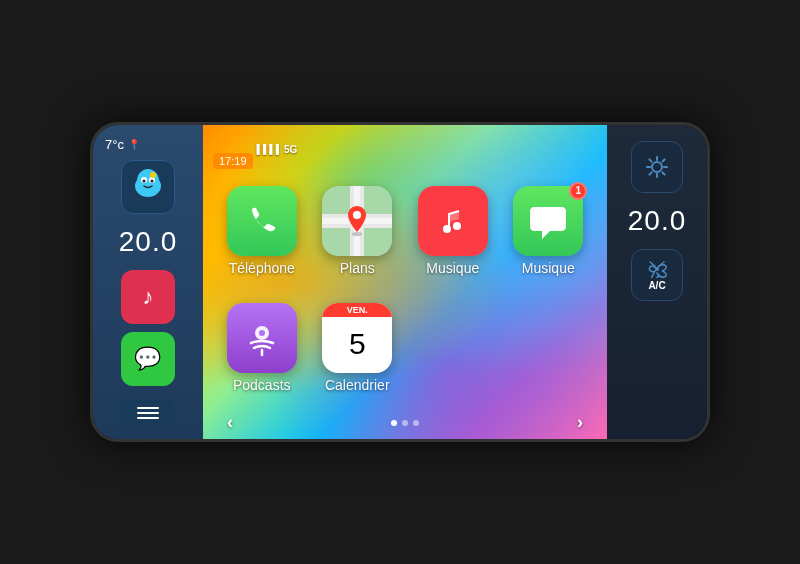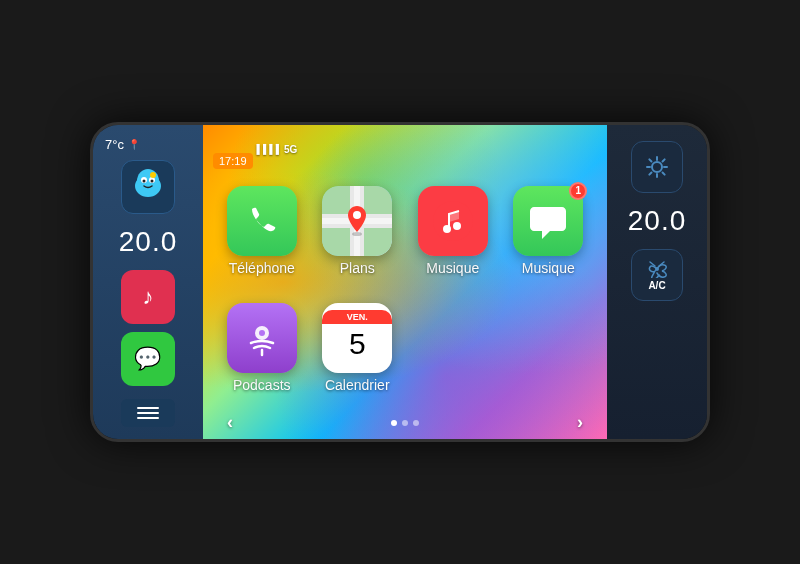--- a/index.html
+++ b/index.html
@@ -285,21 +285,20 @@
       background: #ff3b30;
       width: 100%;
       border-radius: 10px 10px 0 0;
       text-align: center;
       font-size: 9px;
       font-weight: 700;
       color: white;
       padding: 2px 0;
       position: absolute;
       top: 0;
-      margin-top: 7px;
     }
 
     .calendar-day {
       font-size: 30px;
       font-weight: 300;
       color: #000;
       margin-top: 12px;
     }
 
     .maps-icon-inner {

